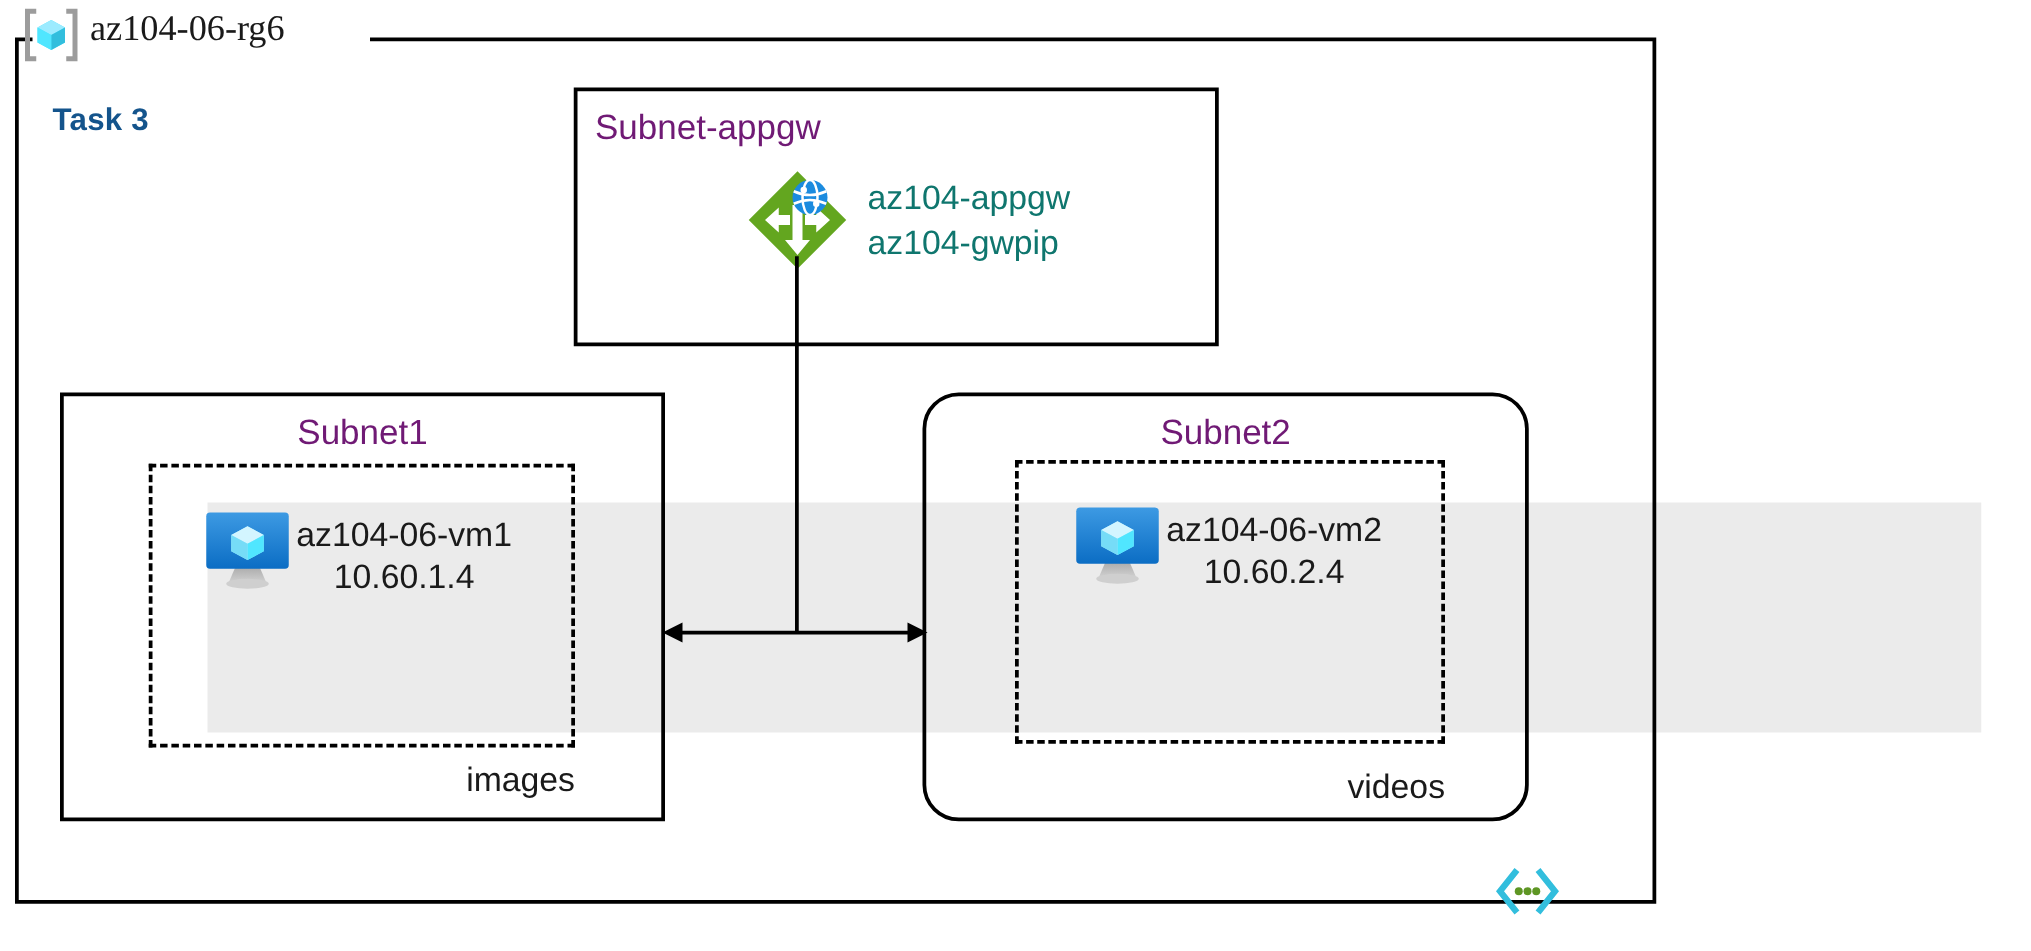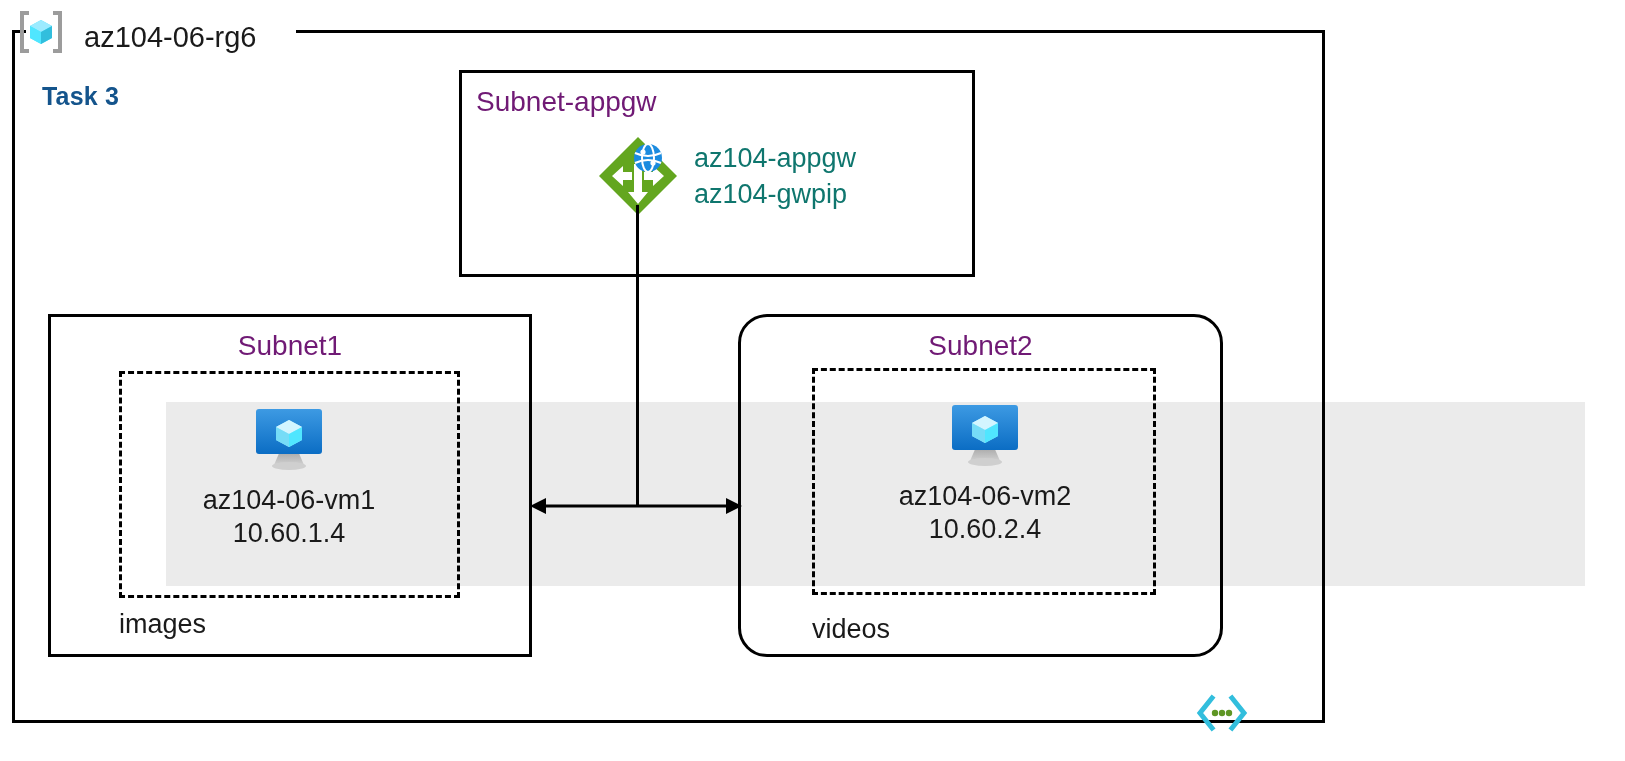--- a/index.html
+++ b/index.html
@@ -57,23 +57,24 @@
     top: 16px;
     width: 270px;
     height: 30px;
     background: #ffffff;
   }
   .rg-header {
     position: absolute;
     left: 18px;
     top: 6px;
     display: flex;
-    align-items: flex-end;
-    gap: 20px;
+    align-items: flex-start;
+    gap: 8px;
     height: 48px;
+    font-family: Liberation Serif, serif;
   }
   .rg-name {
     font-size: 29px;
     line-height: 34px;
     color: #1a1a1a;
     white-space: nowrap;
   }
 
   
   .rg-icon {
@@ -121,32 +122,32 @@
     position: absolute;
     border: 3px dashed #000000;
     box-sizing: border-box;
     background: transparent;
   }
   #vm-group-1 { left: 119px; top: 371px; width: 341px; height: 227px; }
   #vm-group-2 { left: 812px; top: 368px; width: 344px; height: 227px; }
 
   .vm-caption {
     position: absolute;
-    text-align: left;
+    text-align: right;
     font-size: 27px;
     line-height: 33px;
     color: #1a1a1a;
     white-space: nowrap;
   }
 
   
   .vm-node {
     position: absolute;
     display: flex;
-    flex-direction: column;
+    flex-direction: row;
     align-items: center;
     width: 260px;
   }
   #vm-node-1 { left: 159px; top: 404px; }
   #vm-node-2 { left: 855px; top: 400px; }
 
   .vm-icon { width: 78px; height: 72px; display: block; }
 
   .vm-text {
     margin-top: 8px;

